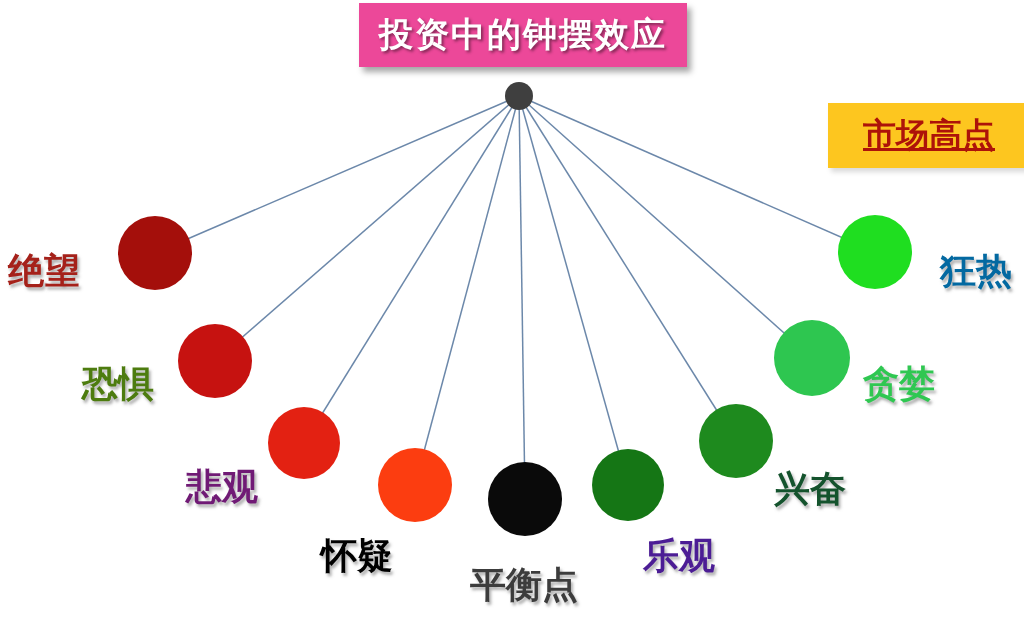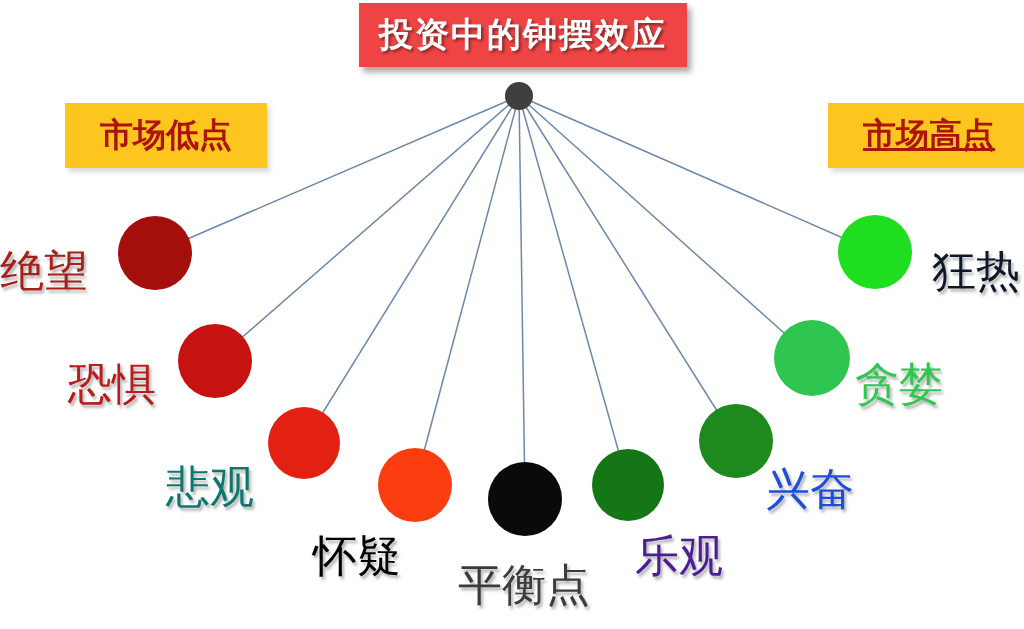--- a/index.html
+++ b/index.html
@@ -40,21 +40,21 @@
     position: absolute;
     border-radius: 50%;
   }
   .node-circle {
     position: absolute;
     border-radius: 50%;
   }
   .node-label {
     position: absolute;
     transform: translate(-50%, -50%);
-    font-size: 44px; font-weight: normal;
+    font-size: 36px; font-weight: bold;
     white-space: nowrap;
     text-shadow: 2px 3px 3px rgba(110,110,110,0.55);
   }
 </style>
 </head>
 <body>
 
 <div class="stage">
 
   <svg id="lines" width="1024" height="629">
@@ -62,48 +62,45 @@
       <line x1="519" y1="96" x2="215" y2="361" stroke="#6C88AA" stroke-width="1.5"></line>
       <line x1="519" y1="96" x2="304" y2="443" stroke="#6C88AA" stroke-width="1.5"></line>
       <line x1="519" y1="96" x2="415" y2="485" stroke="#6C88AA" stroke-width="1.5"></line>
       <line x1="519" y1="96" x2="525" y2="499" stroke="#6C88AA" stroke-width="1.5"></line>
       <line x1="519" y1="96" x2="628" y2="485" stroke="#6C88AA" stroke-width="1.5"></line>
       <line x1="519" y1="96" x2="736" y2="441" stroke="#6C88AA" stroke-width="1.5"></line>
       <line x1="519" y1="96" x2="812" y2="358" stroke="#6C88AA" stroke-width="1.5"></line>
       <line x1="519" y1="96" x2="875" y2="252" stroke="#6C88AA" stroke-width="1.5"></line>
     </svg>
 
-  <div class="title-banner" style="background: #ef4444; color: rgb(255, 255, 255);">
+  <div class="title-banner" style="background: #ec4899; color: rgb(255, 255, 255);">
     <span class="title-text">投资中的钟摆效应</span>
   </div>
 
-  <div class="side-banner left" style="background: rgb(253, 198, 31); color: rgb(173, 19, 9);">
-    <span>市场低点</span>
-  </div>
 
   <div class="side-banner right" style="background: rgb(253, 198, 31); color: rgb(173, 19, 9);">
     <span>市场高点</span>
   </div>
 
   <div class="pivot" id="pivot" style="left: 505px; top: 82px; height: 28px; width: 28px; background: rgb(63, 63, 63);"></div>
 
   <div id="nodes">
       <div class="node-circle" style="left: 118px; top: 216px; height: 74px; width: 74px; background: rgb(164, 15, 11);"></div>
       <div class="node-label" style="left: 44px; top: 271px; color: rgb(165, 33, 26);">绝望</div>
       <div class="node-circle" style="left: 178px; top: 324px; height: 74px; width: 74px; background: rgb(198, 18, 16);"></div>
-      <div class="node-label" style="left: 112px; top: 384px; color: #b91c1c;">恐惧</div>
+      <div class="node-label" style="left: 118px; top: 384px; color: #4d7c0f;">恐惧</div>
       <div class="node-circle" style="left: 268px; top: 407px; height: 72px; width: 72px; background: rgb(227, 33, 18);"></div>
-      <div class="node-label" style="left: 210px; top: 487px; color: #0f766e;">悲观</div>
+      <div class="node-label" style="left: 222px; top: 487px; color: #701a75;">悲观</div>
       <div class="node-circle" style="left: 378px; top: 448px; height: 74px; width: 74px; background: rgb(252, 61, 16);"></div>
       <div class="node-label" style="left: 357px; top: 556px; color: #000000;">怀疑</div>
       <div class="node-circle" style="left: 488px; top: 462px; height: 74px; width: 74px; background: rgb(10, 10, 10);"></div>
       <div class="node-label" style="left: 524px; top: 585px; color: rgb(60, 60, 60); text-align: right;">平衡点</div>
       <div class="node-circle" style="left: 592px; top: 449px; height: 72px; width: 72px; background: rgb(21, 118, 21);"></div>
       <div class="node-label" style="left: 679px; top: 556px; color: #4c1d95;">乐观</div>
       <div class="node-circle" style="left: 699px; top: 404px; height: 74px; width: 74px; background: rgb(30, 138, 30);"></div>
-      <div class="node-label" style="left: 810px; top: 489px; color: #1d4ed8;">兴奋</div>
+      <div class="node-label" style="left: 810px; top: 489px; color: #14532d;">兴奋</div>
       <div class="node-circle" style="left: 774px; top: 320px; height: 76px; width: 76px; background: rgb(46, 198, 80);"></div>
       <div class="node-label" style="left: 899px; top: 384px; color: rgb(47, 199, 81);">贪婪</div>
       <div class="node-circle" style="left: 838px; top: 215px; height: 74px; width: 74px; background: rgb(31, 222, 32);"></div>
-      <div class="node-label" style="left: 976px; top: 271px; color: #0f172a;">狂热</div>
+      <div class="node-label" style="left: 976px; top: 271px; color: #0369a1;">狂热</div>
     </div>
 
 </div>
 
 </body></html>

